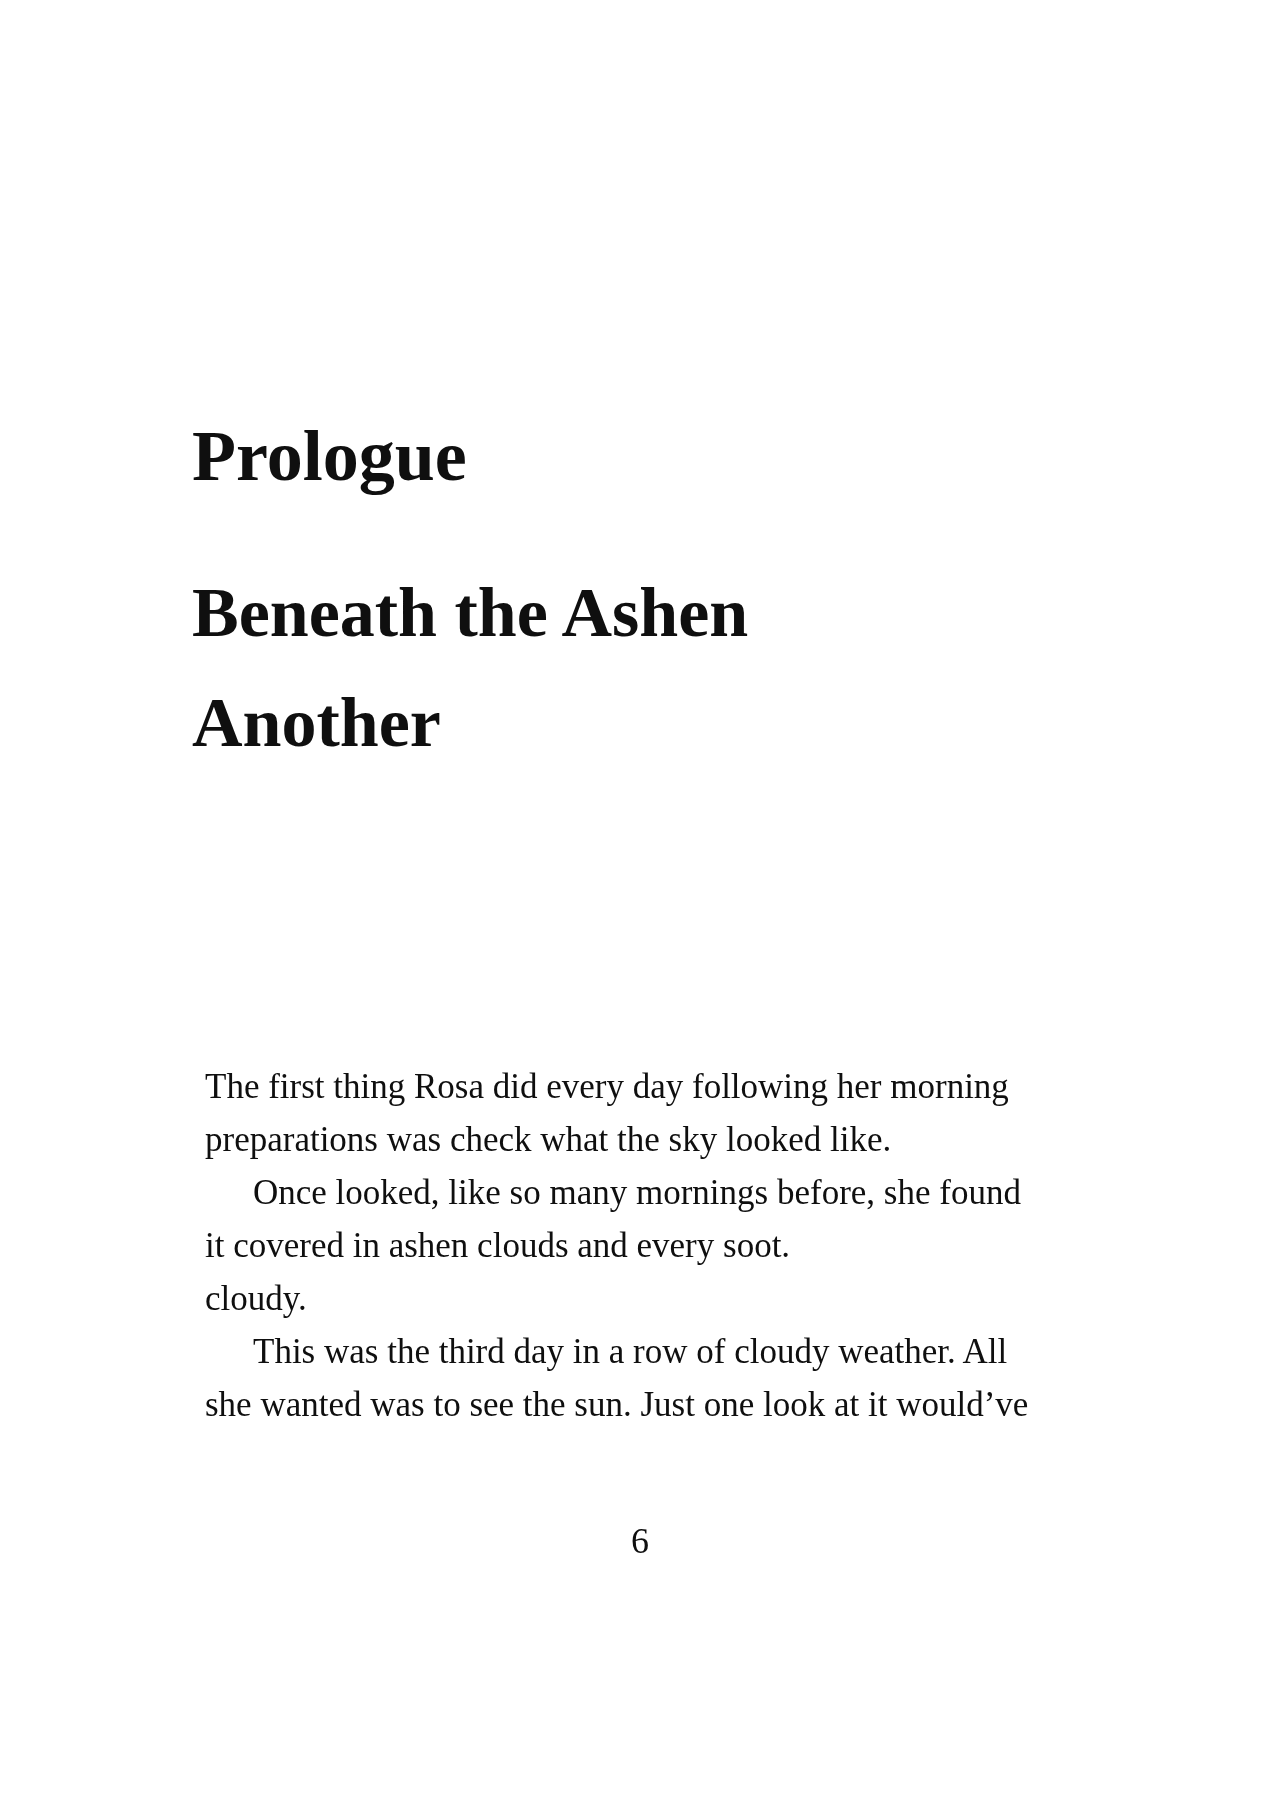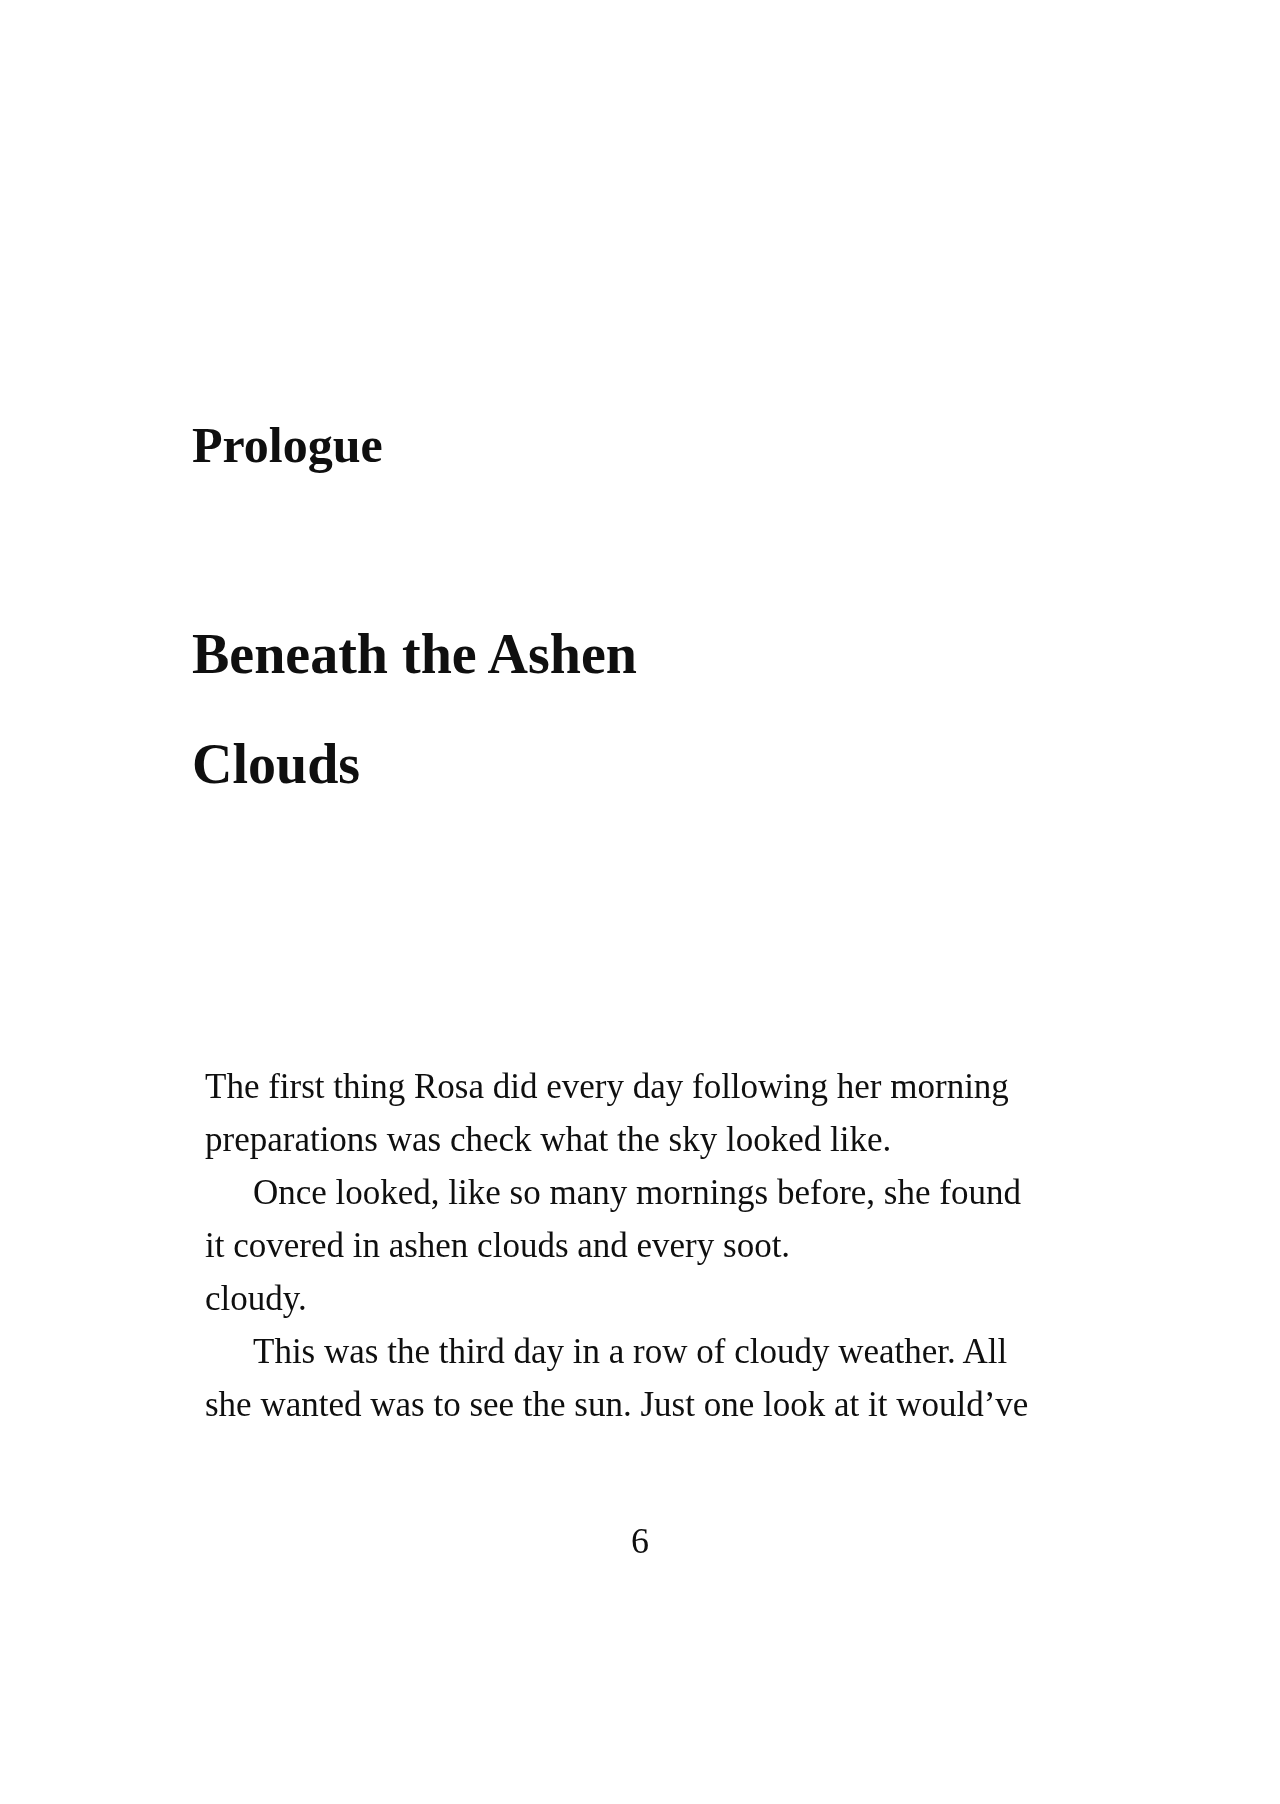--- a/index.html
+++ b/index.html
@@ -14,30 +14,30 @@
     background: #ffffff;
     color: #0f0f0f;
     font-family: "Liberation Serif", "DejaVu Serif", serif;
     overflow: hidden;
   }
   .chapter-heading {
     position: absolute;
     top: 420px;
     left: 192px;
     margin: 0;
-    font-size: 50px;
+    font-size: 72px;
     line-height: 1;
     font-weight: 700;
   }
   .chapter-title {
     position: absolute;
-    top: 599px;
+    top: 558px;
     left: 192px;
     margin: 0;
-    font-size: 56px;
+    font-size: 70px;
     line-height: 110px;
     font-weight: 700;
   }
   .title-line {
     display: block;
   }
   .body-text {
     position: absolute;
     top: 1060px;
     left: 192px;
@@ -65,21 +65,21 @@
 </style>
 </head>
 <body>
 
 <div class="page">
 
   <h1 class="chapter-heading">Prologue</h1>
 
   <h2 class="chapter-title">
     <span class="title-line">Beneath the Ashen</span>
-    <span class="title-line">Clouds</span>
+    <span class="title-line">Another</span>
   </h2>
 
   <div class="body-text">
     <div class="body-line">The first thing Rosa did every day following her morning</div>
     <div class="body-line">preparations was check what the sky looked like.</div>
     <div class="body-line para-start">Once looked, like so many mornings before, she found</div>
     <div class="body-line">it covered in ashen clouds and every soot.</div>
     <div class="body-line">cloudy.</div>
     <div class="body-line para-start">This was the third day in a row of cloudy weather. All</div>
     <div class="body-line">she wanted was to see the sun. Just one look at it would’ve</div>

